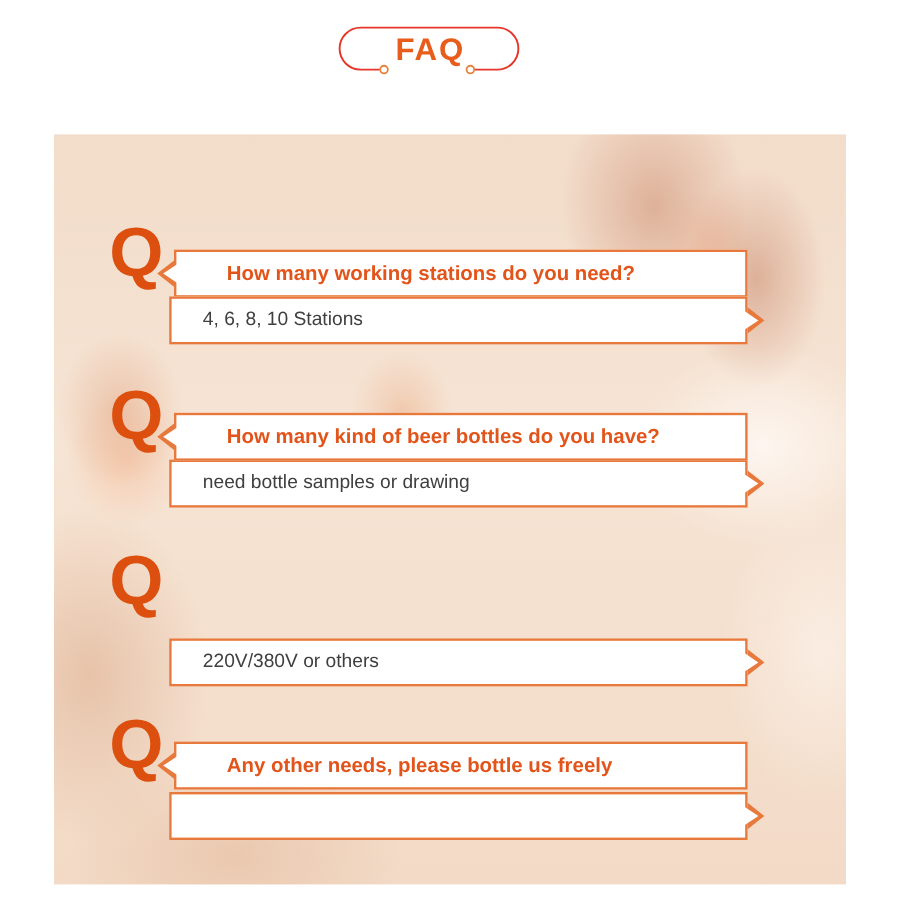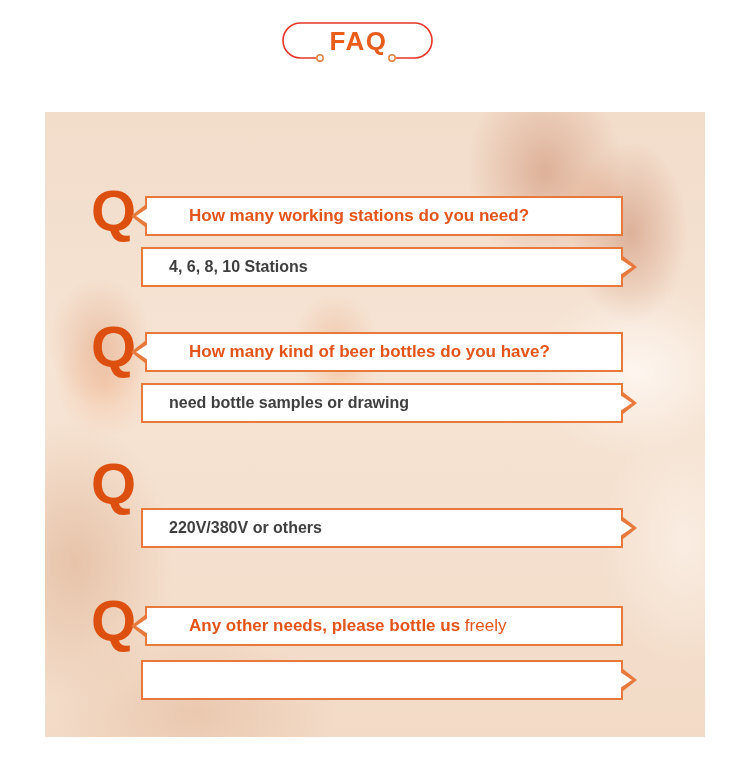--- a/index.html
+++ b/index.html
@@ -32,35 +32,35 @@
   
   .pair{position:absolute;left:0;width:660px;height:100px;}
   .q-letter{
     position:absolute;left:46px;top:-10px;
     font-size:58px;font-weight:bold;color:#dd4f0e;line-height:1;
   }
   .banner{
     position:absolute;background:#ffffff;border:2px solid #e8793c;box-sizing:border-box;
     height:40px;line-height:36px;white-space:nowrap;
   }
-  .q-banner{left:100px;top:4px;width:478px;padding-left:42px;
+  .q-banner{left:100px;top:16px;width:478px;padding-left:42px;
     font-size:17px;font-weight:bold;color:#e2541a;}
-  .q-banner .light{font-weight:normal;}
+  .q-banner .light{font-weight:bold;}
   .q-banner::before{
     content:"";position:absolute;left:-16px;top:50%;transform:translateY(-50%);
     width:0;height:0;border-style:solid;border-width:11px 14px 11px 0;
     border-color:transparent #e8793c transparent transparent;
   }
   .q-banner::after{
     content:"";position:absolute;left:-11px;top:50%;transform:translateY(-50%);
     width:0;height:0;border-style:solid;border-width:8px 12px 8px 0;
     border-color:transparent #ffffff transparent transparent;
   }
   .a-banner{left:96px;width:482px;padding-left:26px;
-    font-size:16px;font-weight:bold;color:#3f3f3f;}
+    font-size:16px;font-weight:normal;color:#3f3f3f;}
   .a-banner::before{
     content:"";position:absolute;right:-16px;top:50%;transform:translateY(-50%);
     width:0;height:0;border-style:solid;border-width:11px 0 11px 14px;
     border-color:transparent transparent transparent #e8793c;
   }
   .a-banner::after{
     content:"";position:absolute;right:-11px;top:50%;transform:translateY(-50%);
     width:0;height:0;border-style:solid;border-width:8px 0 8px 12px;
     border-color:transparent transparent transparent #ffffff;
   }
@@ -94,21 +94,21 @@
       <div class="banner a-banner" style="top:55px;">
         <span>need bottle samples or drawing</span>
       </div>
       <div class="banner q-banner">
         <span>How many kind of beer bottles do you have?</span><span class="light"></span>
       </div>
     </div>
 
     <div class="pair" style="top:353px;">
       <div class="q-letter">Q</div>
-      <div class="banner a-banner" style="top:43px;">
+      <div class="banner a-banner" style="top:67px;">
         <span>220V/380V or others</span>
       </div>
     </div>
 
     <div class="pair" style="top:490px;">
       <div class="q-letter">Q</div>
       <div class="banner q-banner">
         <span>Any other needs, please bottle us </span><span class="light">freely</span>
       </div>
       <div class="banner a-banner" style="top:58px;">

